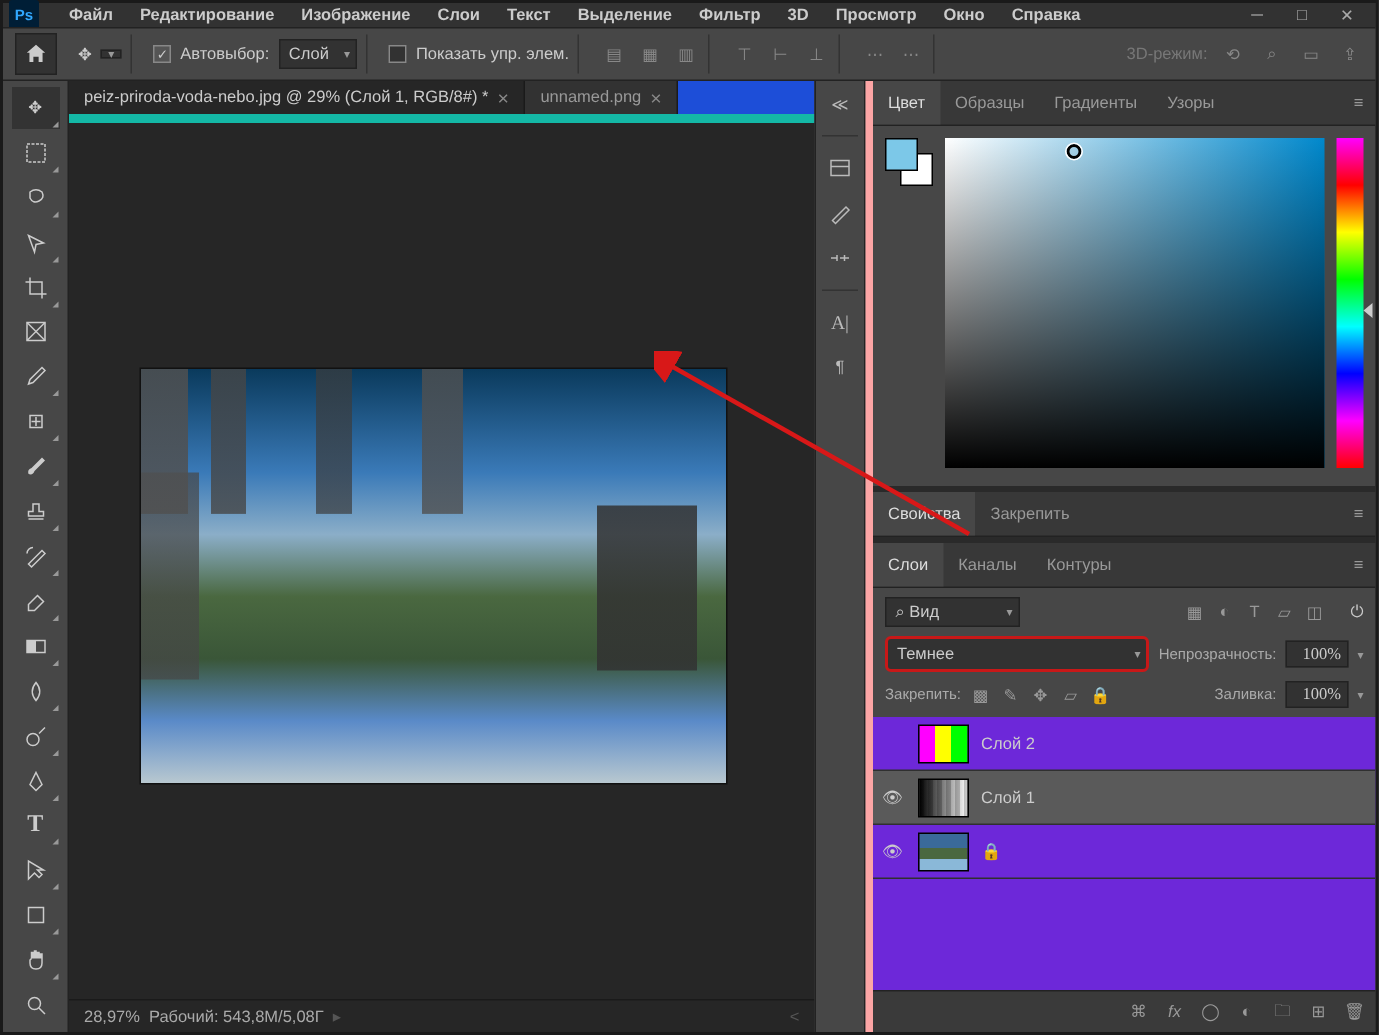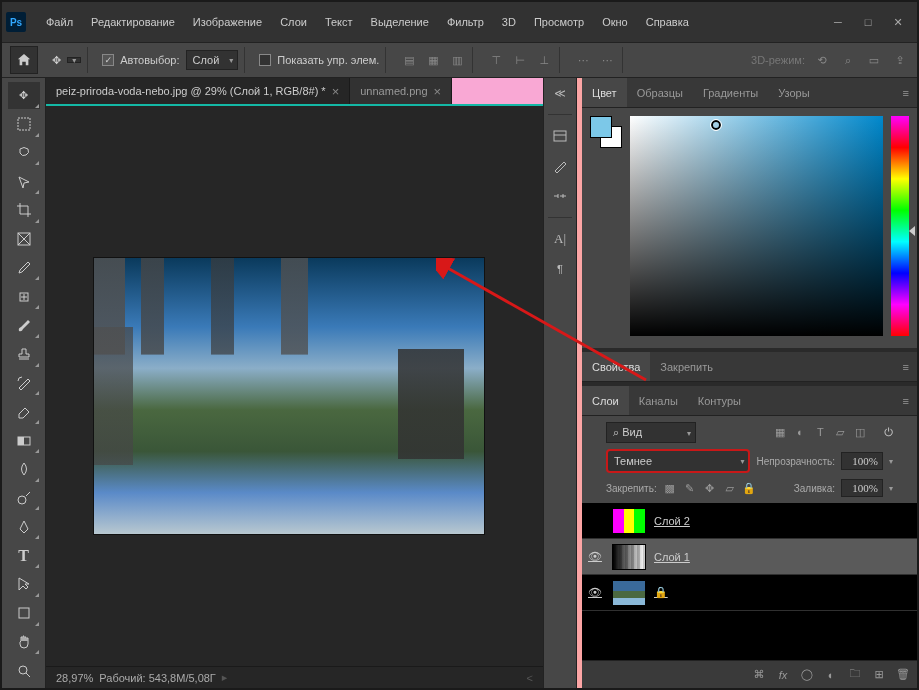--- a/index.html
+++ b/index.html
@@ -1,36 +1,36 @@
 <!DOCTYPE html>
 <html><head>
 <meta charset="utf-8">
 <style>
 * { margin: 0; padding: 0; box-sizing: border-box; font-family: "Segoe UI", Tahoma, sans-serif; }
 body { background: #323232; width: 919px; height: 690px; overflow: hidden; color: #ccc; font-size: 11px; }
 .app { display: flex; flex-direction: column; height: 100%; background: #323232; border: 2px solid #1a1a1a; }
-.titlebar { height: 40px; background: #323232; display: flex; align-items: center; padding: 0 4px; }
+.titlebar { height: 16px; background: #323232; display: flex; align-items: center; padding: 0 4px; }
 .ps-logo { width: 20px; height: 20px; background: #001e36; color: #31a8ff; display: flex; align-items: center; justify-content: center; font-weight: bold; font-size: 10px; border-radius: 2px; }
 .menubar { display: flex; gap: 2px; margin-left: 12px; flex: 1; }
-.menu-item { padding: 4px 8px; cursor: default; }
+.menu-item { padding: 4px 8px; cursor: default; font-weight: bold; }
 .win-controls { display: flex; gap: 16px; margin-right: 8px; }
 .win-btn { width: 14px; height: 14px; color: #aaa; cursor: default; display: flex; align-items: center; justify-content: center; }
 .optionsbar { height: 36px; background: #474747; border-top: 1px solid #222; border-bottom: 1px solid #222; display: flex; align-items: center; padding: 0 8px; gap: 8px; }
 .home-btn { width: 28px; height: 28px; background: #323232; display: flex; align-items: center; justify-content: center; border: 1px solid #222; }
 .opt-group { display: flex; align-items: center; gap: 6px; padding: 0 6px; border-right: 1px solid #333; height: 26px; }
 .opt-check { width: 12px; height: 12px; border: 1px solid #888; background: #555; display: inline-flex; align-items: center; justify-content: center; font-size: 9px; }
 .opt-icon { width: 18px; height: 18px; color: #888; display: flex; align-items: center; justify-content: center; }
 .main { flex: 1; display: flex; overflow: hidden; }
 .toolbar { width: 44px; background: #474747; border-right: 1px solid #222; display: flex; flex-direction: column; padding: 4px 0; gap: 2px; align-items: center; }
 .tool { width: 32px; height: 28px; display: flex; align-items: center; justify-content: center; color: #ccc; position: relative; }
 .tool.active { background: #333; }
 .tool svg { width: 16px; height: 16px; }
 .tool .tri { position: absolute; right: 1px; bottom: 1px; width: 0; height: 0; border-left: 4px solid transparent; border-bottom: 4px solid #999; }
 .canvas-area { flex: 1; background: #262626; display: flex; flex-direction: column; }
-.doc-tabs { height: 28px; background: #f9a8d4; display: flex; align-items: center; border-bottom: 2px solid #14b8a6; }
+.doc-tabs { height: 28px; background: #1d4ed8; display: flex; align-items: center; border-bottom: 6px solid #14b8a6; }
 .doc-tab { padding: 0 10px; height: 100%; display: flex; align-items: center; gap: 6px; background: #262626; color: #ccc; border-right: 1px solid #1a1a1a; }
 .doc-tab.inactive { background: #323232; color: #999; }
 .tab-close { color: #888; font-size: 13px; }
 .canvas-wrap { flex: 1; position: relative; display: flex; align-items: center; justify-content: flex-start; padding-left: 48px; padding-top: 20px; }
 .canvas-img { width: 390px; height: 276px; background: linear-gradient(180deg, #0a3a5c 0%, #3a7ab8 25%, #8baec8 40%, #4a6840 55%, #3a5638 70%, #5a8ac8 85%, #b8c8d0 100%); position: relative; box-shadow: 0 0 0 1px #111; }
 .canvas-img::before { content: ""; position: absolute; inset: 0; background:
   linear-gradient(90deg, rgba(80,80,80,0.85) 0 8%, transparent 8% 12%, rgba(70,70,70,0.8) 12% 18%, transparent 18% 30%, rgba(60,60,60,0.7) 30% 36%, transparent 36% 48%, rgba(80,80,80,0.8) 48% 55%, transparent 55% 100%) top/100% 35% no-repeat,
   linear-gradient(90deg, transparent 0 78%, rgba(50,50,50,0.85) 78% 95%, transparent 95%) 0 55%/100% 40% no-repeat,
   linear-gradient(90deg, rgba(70,70,70,0.7) 0 10%, transparent 10%) 0 50%/100% 50% no-repeat; }
 .arrow-annotation { position: absolute; z-index: 20; pointer-events: none; }
@@ -47,30 +47,30 @@
 .color-panel { height: 240px; display: flex; gap: 8px; padding: 8px; }
 .swatch-fg-bg { position: relative; width: 32px; height: 32px; }
 .swatch-fg { position: absolute; width: 22px; height: 22px; background: #7cc8e8; border: 1px solid #000; top: 0; left: 0; z-index: 2; }
 .swatch-bg { position: absolute; width: 22px; height: 22px; background: #fff; border: 1px solid #000; bottom: 0; right: 0; }
 .gradient-field { flex: 1; height: 220px; background: linear-gradient(to bottom, rgba(0,0,0,0) 0%, #000 100%), linear-gradient(to right, #fff 0%, #0088cc 100%); position: relative; }
 .gradient-cursor { position: absolute; width: 10px; height: 10px; border: 2px solid #000; border-radius: 50%; outline: 1px solid #fff; top: 4px; left: 32%; }
 .hue-strip { width: 18px; height: 220px; background: linear-gradient(to bottom, #f0f, #f00, #ff0, #0f0, #0ff, #00f, #f0f, #f00); position: relative; }
 .hue-strip .ptr { position: absolute; right: -6px; top: 50%; width: 0; height: 0; border-top: 5px solid transparent; border-bottom: 5px solid transparent; border-right: 6px solid #ccc; }
 .panel-divider { height: 4px; background: #2a2a2a; }
 .layers-area { flex: 1; display: flex; flex-direction: column; }
-.layers-controls { padding: 6px 24px; display: flex; flex-direction: column; gap: 6px; }
+.layers-controls { padding: 6px 8px; display: flex; flex-direction: column; gap: 6px; }
 .row { display: flex; align-items: center; gap: 6px; }
 .dropdown { background: #323232; border: 1px solid #222; padding: 3px 18px 3px 6px; color: #ccc; position: relative; }
 .dropdown .chev { position: absolute; right: 4px; top: 50%; transform: translateY(-50%); font-size: 8px; color: #999; }
 .dropdown.highlighted { border: 2px solid #c81818; border-radius: 4px; padding: 4px 18px 4px 6px; }
 .label-sm { color: #aaa; font-size: 10px; }
 .pct-field { background: #323232; border: 1px solid #222; padding: 2px 4px; width: 42px; text-align: right; font-family: Liberation Serif, serif; }
 .lock-icons { display: flex; gap: 6px; color: #999; }
 .lock-icons span { width: 14px; display: flex; justify-content: center; }
-.layers-list { flex: 1; background: #000000; overflow: auto; text-decoration: underline; }
+.layers-list { flex: 1; background: #6d28d9; overflow: auto; }
 .layer-row { height: 36px; display: flex; align-items: center; padding: 0 6px; gap: 8px; border-bottom: 1px solid #303030; }
 .layer-row.active { background: #5a5a5a; }
 .eye { width: 16px; color: #ccc; }
 .thumb { width: 34px; height: 26px; border: 1px solid #000; background: #888; }
 .thumb.rgb { background: linear-gradient(90deg, #f0f 0 33%, #ff0 33% 66%, #0f0 66% 100%); }
 .thumb.grad { background: linear-gradient(90deg, #000, #fff); position: relative; }
 .thumb.grad::after { content: ""; position: absolute; inset: 0; background: repeating-linear-gradient(90deg, rgba(0,0,0,0.2) 0 3px, transparent 3px 6px); }
 .thumb.photo { background: linear-gradient(180deg, #3a6a9a 0 40%, #4a6840 40% 70%, #8ab8d8 70% 100%); }
 .layer-name { flex: 1; }
 .layers-footer { height: 28px; background: #3a3a3a; border-top: 1px solid #222; display: flex; align-items: center; justify-content: flex-end; padding: 0 6px; gap: 8px; color: #999; }

